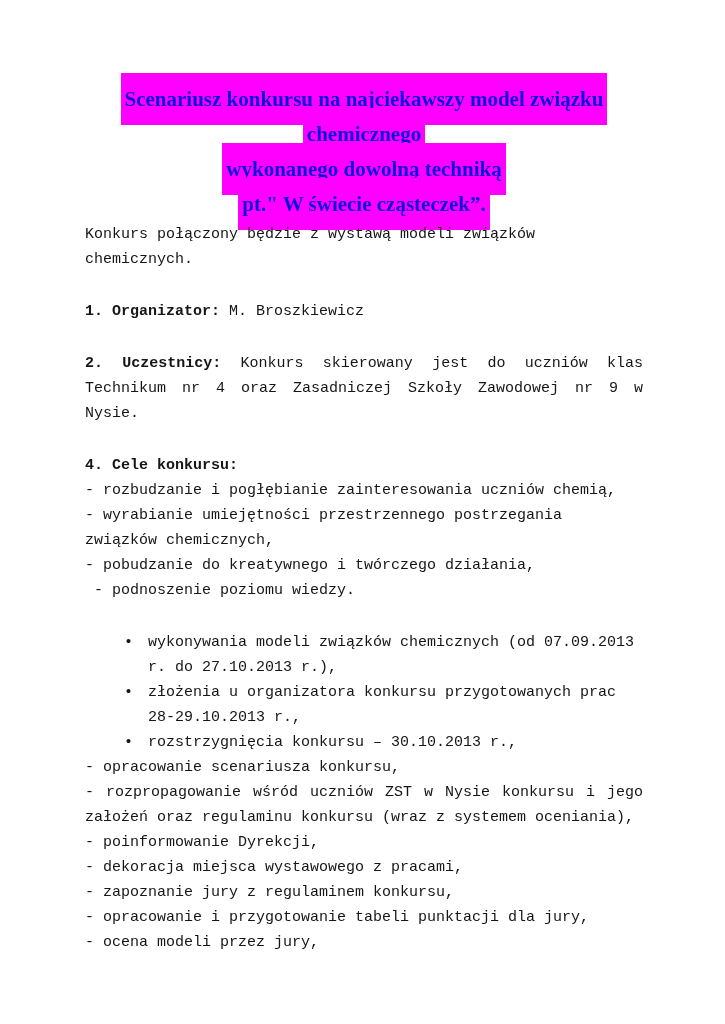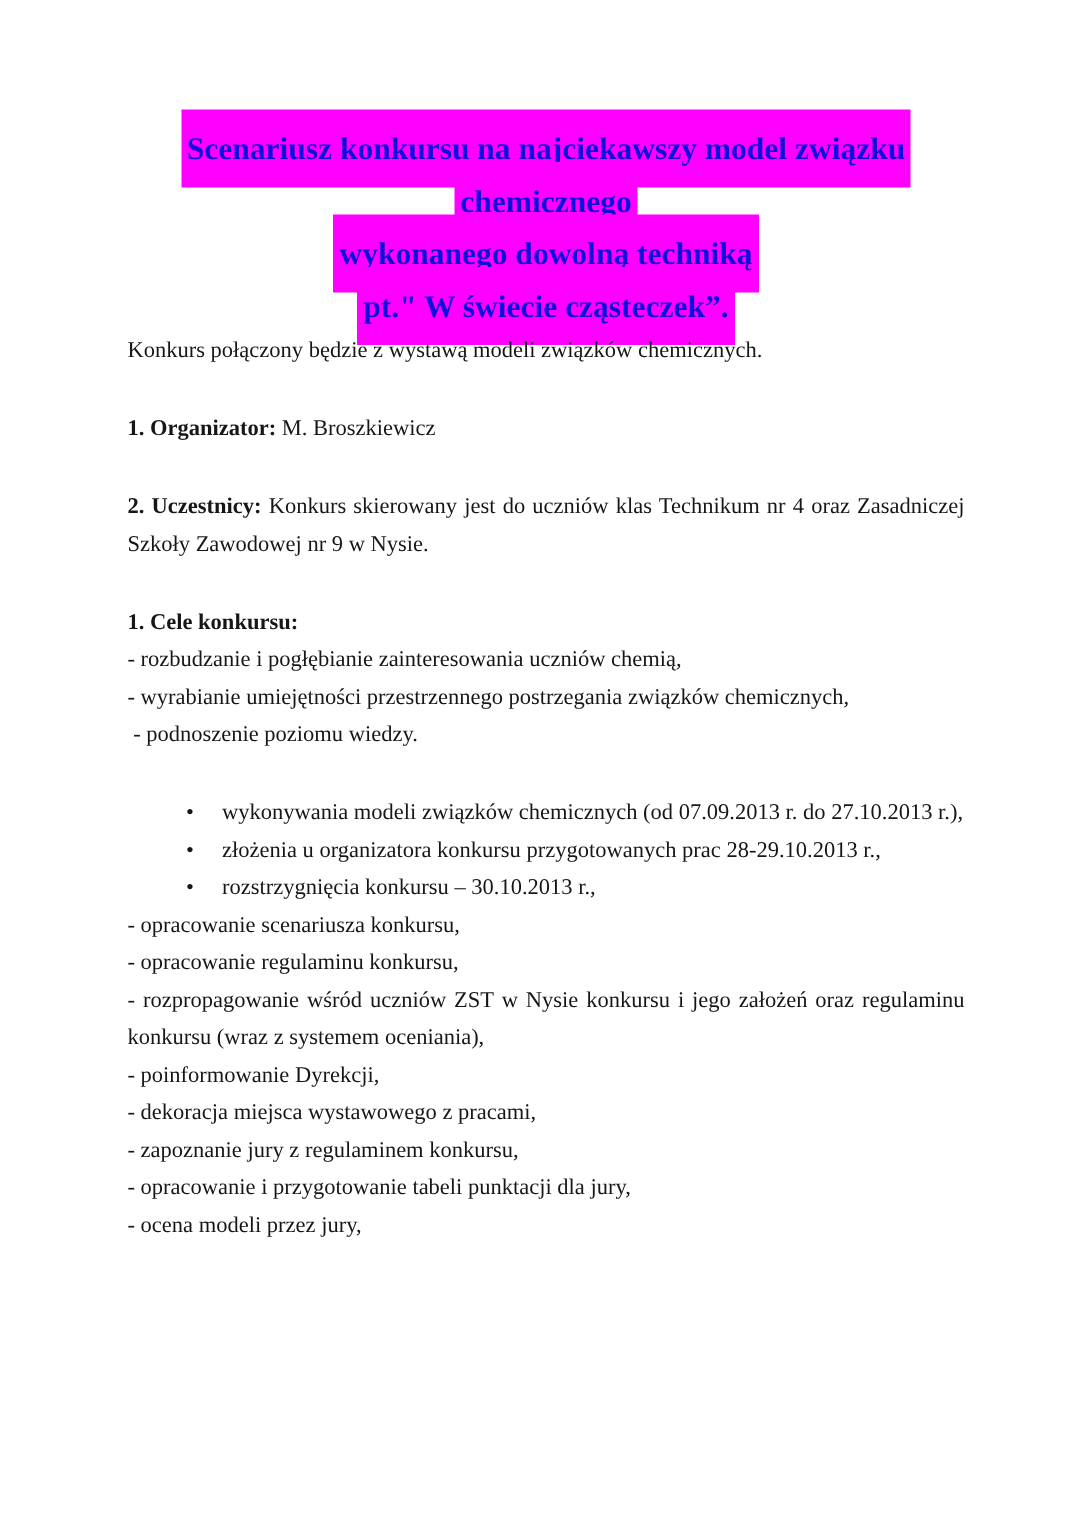--- a/index.html
+++ b/index.html
@@ -35,20 +35,21 @@
   .title-line .hl {
     background: var(--hl-color, #ff00ff);
     padding: 14px 4px;
     white-space: pre;
   }
 
   
   .body-text {
     font-size: 15px;
     line-height: 25px;
+    font-family: Liberation Mono, monospace;
   }
   .body-text p {
     margin: 0;
   }
   .pre { white-space: pre-wrap; }
   .b { font-weight: bold; }
   .justify { text-align: justify; }
   .spacer { height: 27px; }
 
   
@@ -89,36 +90,36 @@
       <div class="spacer"></div>
 
       <p><span class="b pre">1. Organizator:</span><span class="pre"> M. Broszkiewicz</span></p>
 
       <div class="spacer"></div>
 
       <p class="justify"><span class="b pre">2. Uczestnicy:</span><span class="pre"> Konkurs skierowany jest do uczniów klas Technikum nr 4 oraz Zasadniczej Szkoły Zawodowej nr 9 w Nysie.</span></p>
 
       <div class="spacer"></div>
 
-      <p class="b">1. Cele konkursu:</p>
+      <p class="b">4. Cele konkursu:</p>
       <p class="pre">- rozbudzanie i pogłębianie zainteresowania uczniów chemią,</p>
       <p class="pre">- wyrabianie umiejętności przestrzennego postrzegania związków chemicznych,</p>
+      <p class="pre">- pobudzanie do kreatywnego i twórczego działania,</p>
       <p class="pre"> - podnoszenie poziomu wiedzy.</p>
 
       <div class="spacer"></div>
 
 
       <ul class="bullets">
         <li><span class="bullet-marker">•</span><span>wykonywania modeli związków chemicznych (od 07.09.2013 r. do 27.10.2013 r.),</span></li>
         <li><span class="bullet-marker">•</span><span>złożenia u organizatora konkursu przygotowanych prac 28-29.10.2013 r.,</span></li>
         <li><span class="bullet-marker">•</span><span>rozstrzygnięcia konkursu – 30.10.2013 r.,</span></li>
       </ul>
 
       <p class="pre">- opracowanie scenariusza konkursu,</p>
-      <p class="pre">- opracowanie regulaminu konkursu,</p>
       <p class="pre justify">- rozpropagowanie wśród uczniów ZST w Nysie konkursu i jego założeń oraz regulaminu konkursu (wraz z systemem oceniania),</p>
       <p class="pre">- poinformowanie Dyrekcji,</p>
       <p class="pre">- dekoracja miejsca wystawowego z pracami,</p>
       <p class="pre">- zapoznanie jury z regulaminem konkursu,</p>
       <p class="pre">- opracowanie i przygotowanie tabeli punktacji dla jury,</p>
       <p class="pre">- ocena modeli przez jury,</p>
 
     </div>
   </div>
 </div>

